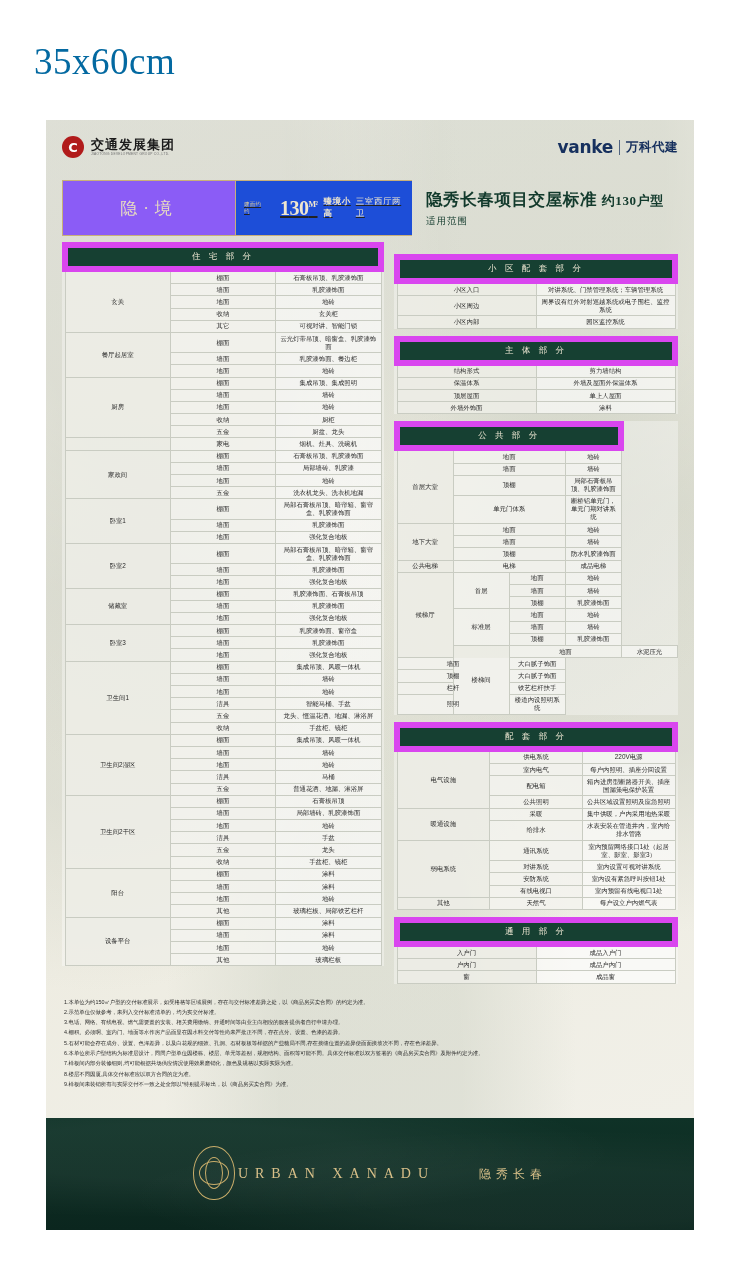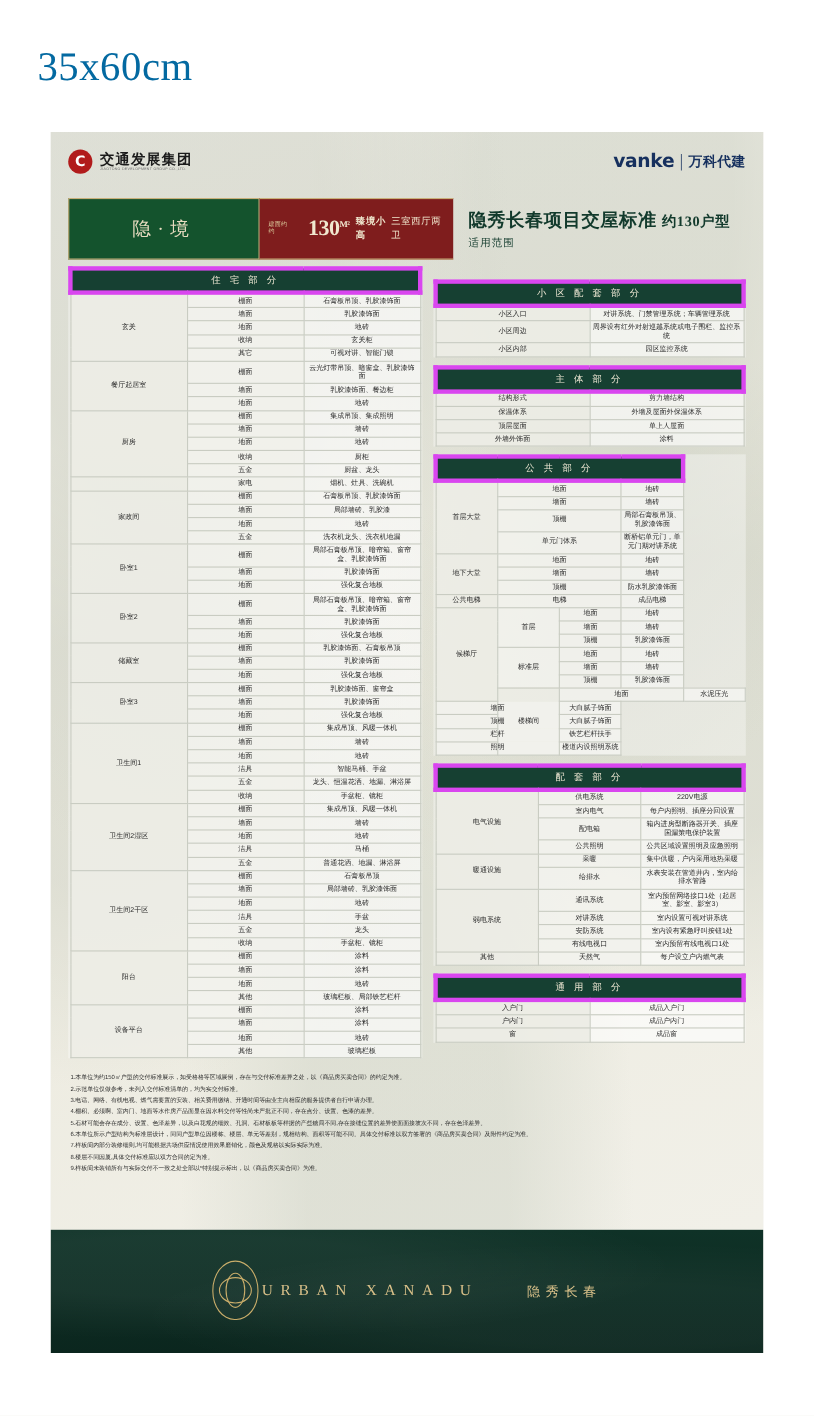--- a/index.html
+++ b/index.html
@@ -53,31 +53,31 @@
   .brand-right{display:flex;align-items:center;gap:6px;}
   .vanke-en{font-size:17px;font-weight:bold;color:#16305e;letter-spacing:-.3px;font-family:"DejaVu Sans",sans-serif;}
   .vanke-bar{width:1px;height:15px;background:#16305e;opacity:.7;}
   .vanke-cn{font-size:12.5px;color:#16305e;font-weight:bold;letter-spacing:.5px;}
 
   
   .hero{
     margin:6px 16px 0 16px;height:56px;display:flex;align-items:stretch;
   }
   .hero-left{
-    width:172px;background:#14532d;
+    width:172px;background:#8b5cf6;
     display:flex;align-items:center;justify-content:center;
     border:1px solid #c8b07a;
   }
   .hero-left span{
     color:#e8dcc0;font-size:17px;letter-spacing:6px;
     font-family:"Liberation Serif","DejaVu Serif",serif;
   }
   .hero-mid{
-    width:160px;background:#7f1d1d;display:flex;align-items:center;gap:6px;
-    padding:0 8px;border-top:1px solid #c8b07a;border-bottom:1px solid #c8b07a;
+    width:160px;background:#1d4ed8;display:flex;align-items:center;gap:6px;
+    padding:0 8px;border-top:1px solid #c8b07a;border-bottom:1px solid #c8b07a;text-decoration:underline;
   }
   .hero-mid .tiny{
     color:#d9c89a;font-size:5.5px;line-height:1.25;width:34px;letter-spacing:.2px;
   }
   .hero-mid .num{
     color:#f0e7cf;font-size:20px;font-weight:bold;
     font-family:"Liberation Serif","DejaVu Serif",serif;letter-spacing:-.5px;
   }
   .hero-mid .num sup{font-size:8px;}
   .hero-mid .right2{display:flex;justify-content:center;}
@@ -97,21 +97,21 @@
   .body-cols{display:flex;gap:10px;padding:6px 16px 0 16px;align-items:flex-start;}
   .col-left{width:322px;}
   .col-right{width:284px;margin-top:12px;}
 
   table.spec{
     width:100%;border-collapse:collapse;table-layout:fixed;margin-bottom:7px;
     background:rgba(255,255,255,.35);
   }
   table.spec th.cap{
     background:#164032;color:#efe8d4;font-size:8.5px;font-weight:normal;
-    letter-spacing:3px;padding:3px 0;text-align:center;border:4px solid #d946ef;
+    letter-spacing:3px;padding:3px 0;text-align:center;border:6px solid #d946ef;
   }
   table.spec td{
     border:1px solid #c9ccc2;font-size:6.4px;color:#2a2a2a;
     padding:1.6px 2px;text-align:center;line-height:1.25;
     background:rgba(255,255,255,.45);
   }
   table.spec td.g1{width:46px;background:rgba(236,236,229,.8);}
   table.spec td.g2{width:44px;background:rgba(243,243,238,.8);}
   table.spec td.val{text-align:center;}
   .col-right table.spec td.g1{width:56px;}

